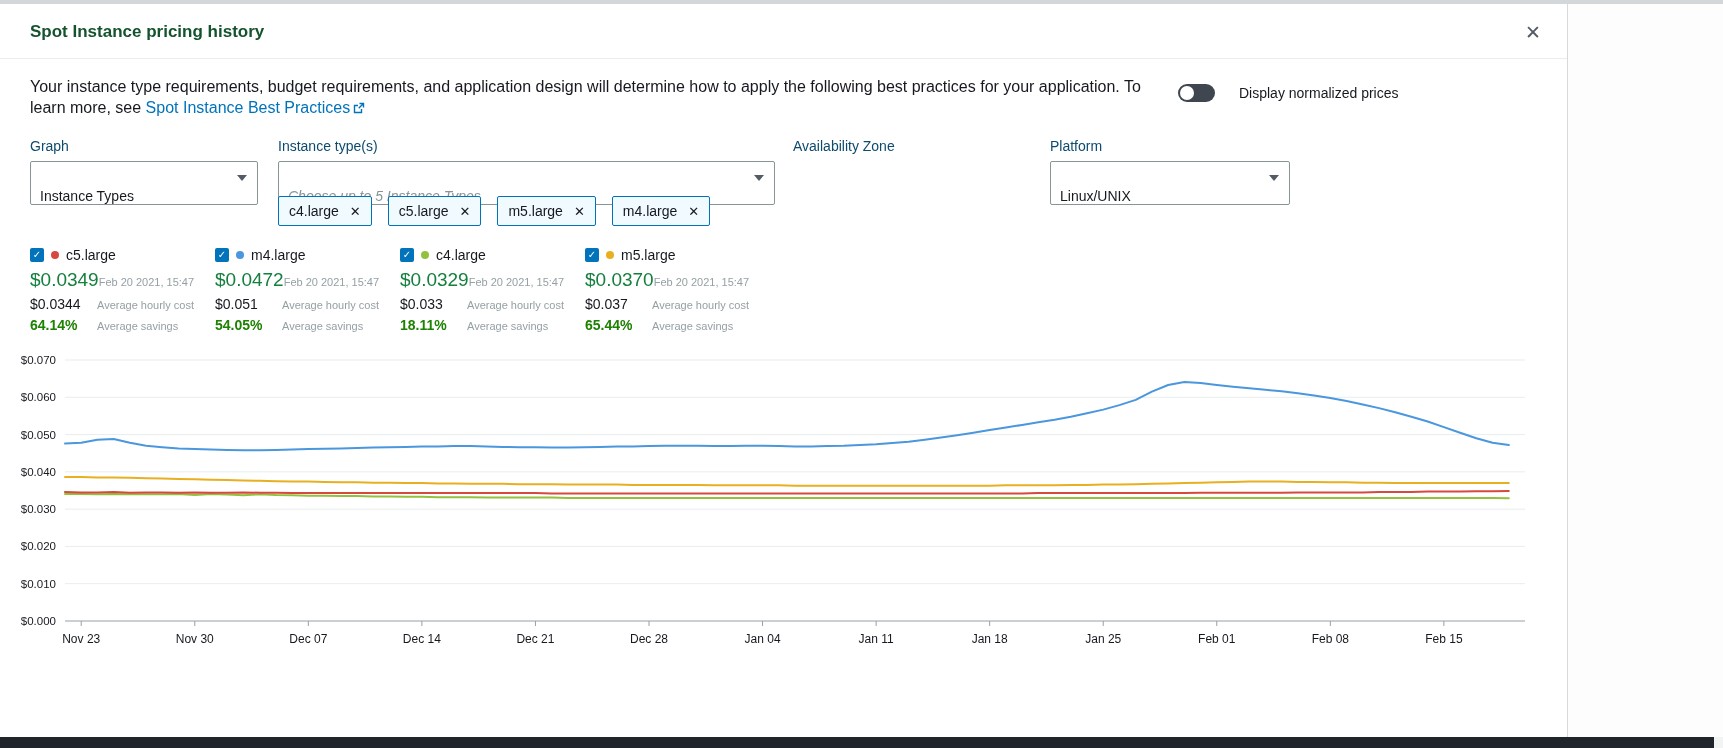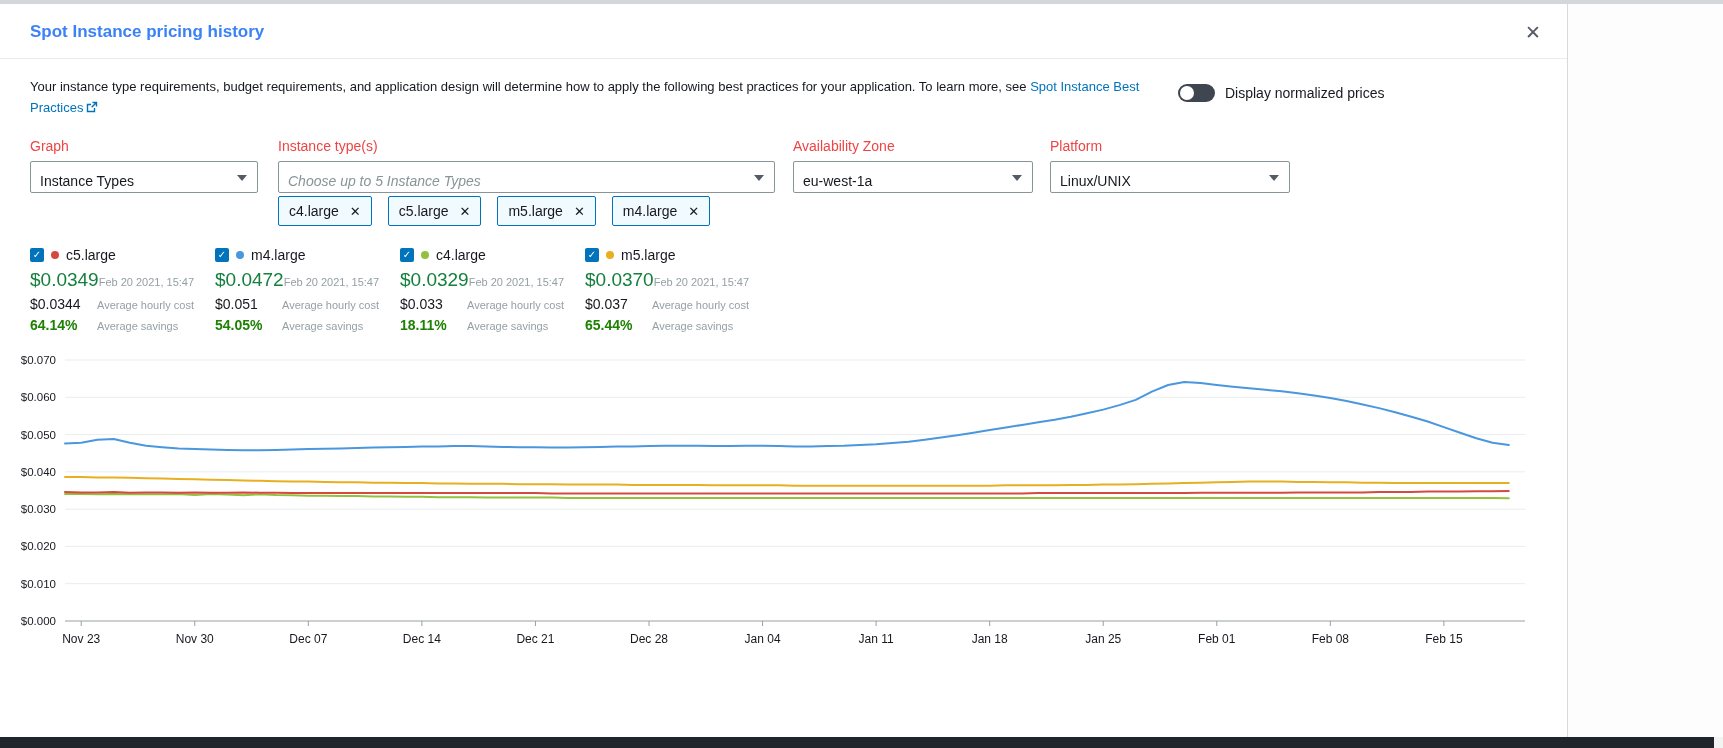--- a/index.html
+++ b/index.html
@@ -10,41 +10,41 @@
   }
   .top-strip { position:absolute; left:0; top:0; width:1723px; height:4px; background:#d3d7d9; }
   .bottom-strip { position:absolute; left:0; top:737px; width:1714px; height:11px; background:#20252b; }
   .modal {
     position:absolute; left:0; top:4px; width:1568px; height:733px;
     background:#fff; border-right:1px solid #d5dbdb;
   }
   .right-gutter { position:absolute; left:1568px; top:4px; width:155px; height:733px; background:#fdfdfd; }
 
   .modal-header { position:absolute; left:0; top:0; width:100%; height:55px; border-bottom:1px solid #eaeded; background:#fff; }
-  .modal-title { position:absolute; left:30px; top:18px; font-size:17px; font-weight:700; color:#3b82f6; }
+  .modal-title { position:absolute; left:30px; top:18px; font-size:17px; font-weight:700; color:#14532d; }
   .close-btn {
     position:absolute; right:20px; top:14px; width:28px; height:28px;
     background:none; border:none; font-size:19px; color:#545b64; cursor:pointer;
     font-family:"Liberation Sans", sans-serif;
   }
 
-  .intro-text { position:absolute; left:30px; top:72px; width:1125px; font-size:13px; line-height:21px; color:#16191f; }
+  .intro-text { position:absolute; left:30px; top:72px; width:1125px; font-size:16px; line-height:21px; color:#16191f; }
   .link { color:#0073bb; text-decoration:none; cursor:pointer; white-space:normal; }
   .ext-icon { margin-left:3px; vertical-align:-1px; }
 
-  .toggle-group { position:absolute; left:1178px; top:80px; display:flex; align-items:center; gap:10px; }
+  .toggle-group { position:absolute; left:1178px; top:80px; display:flex; align-items:center; gap:24px; }
   .toggle { width:37px; height:18px; border-radius:9px; background:#40464f; position:relative; cursor:pointer; flex:0 0 auto; }
   .toggle-knob { position:absolute; left:2px; top:2px; width:14px; height:14px; border-radius:50%; background:#fff; }
   .toggle-label { font-size:14px; color:#16191f; }
 
   .field { position:absolute; top:134px; }
-  .field-label { display:block; font-size:14px; color:#ef4444; margin-bottom:7px; }
+  .field-label { display:block; font-size:14px; color:#0c4a6e; margin-bottom:7px; }
   .select {
-    height:32px; border:1px solid #879596; border-radius:2px; background:#fff;
-    display:flex; align-items:center; padding:8px 30px 0 9px; position:relative;
+    height:44px; border:1px solid #879596; border-radius:2px; background:#fff;
+    display:flex; align-items:flex-end; padding:8px 30px 0 9px; position:relative;
     cursor:pointer; font-size:14px; color:#16191f;
   }
   .caret {
     position:absolute; right:10px; top:13px; width:0; height:0;
     border-left:5px solid transparent; border-right:5px solid transparent; border-top:6px solid #545b64;
   }
   .placeholder { color:#879596; font-style:italic; }
 
   .chips { position:absolute; left:278px; top:192px; display:flex; gap:16px; }
   .chip {
@@ -106,24 +106,20 @@
   <div class="field" style="left:278px;width:497px">
     <label class="field-label">Instance type(s)</label>
     <div class="select">
       <span class="placeholder">Choose up to 5 Instance Types</span>
       <span class="caret"></span>
     </div>
   </div>
 
   <div class="field" style="left:793px;width:240px">
     <label class="field-label">Availability Zone</label>
-    <div class="select">
-      <span>eu-west-1a</span>
-      <span class="caret"></span>
-    </div>
   </div>
 
   <div class="field" style="left:1050px;width:240px">
     <label class="field-label">Platform</label>
     <div class="select">
       <span>Linux/UNIX</span>
       <span class="caret"></span>
     </div>
   </div>
 

